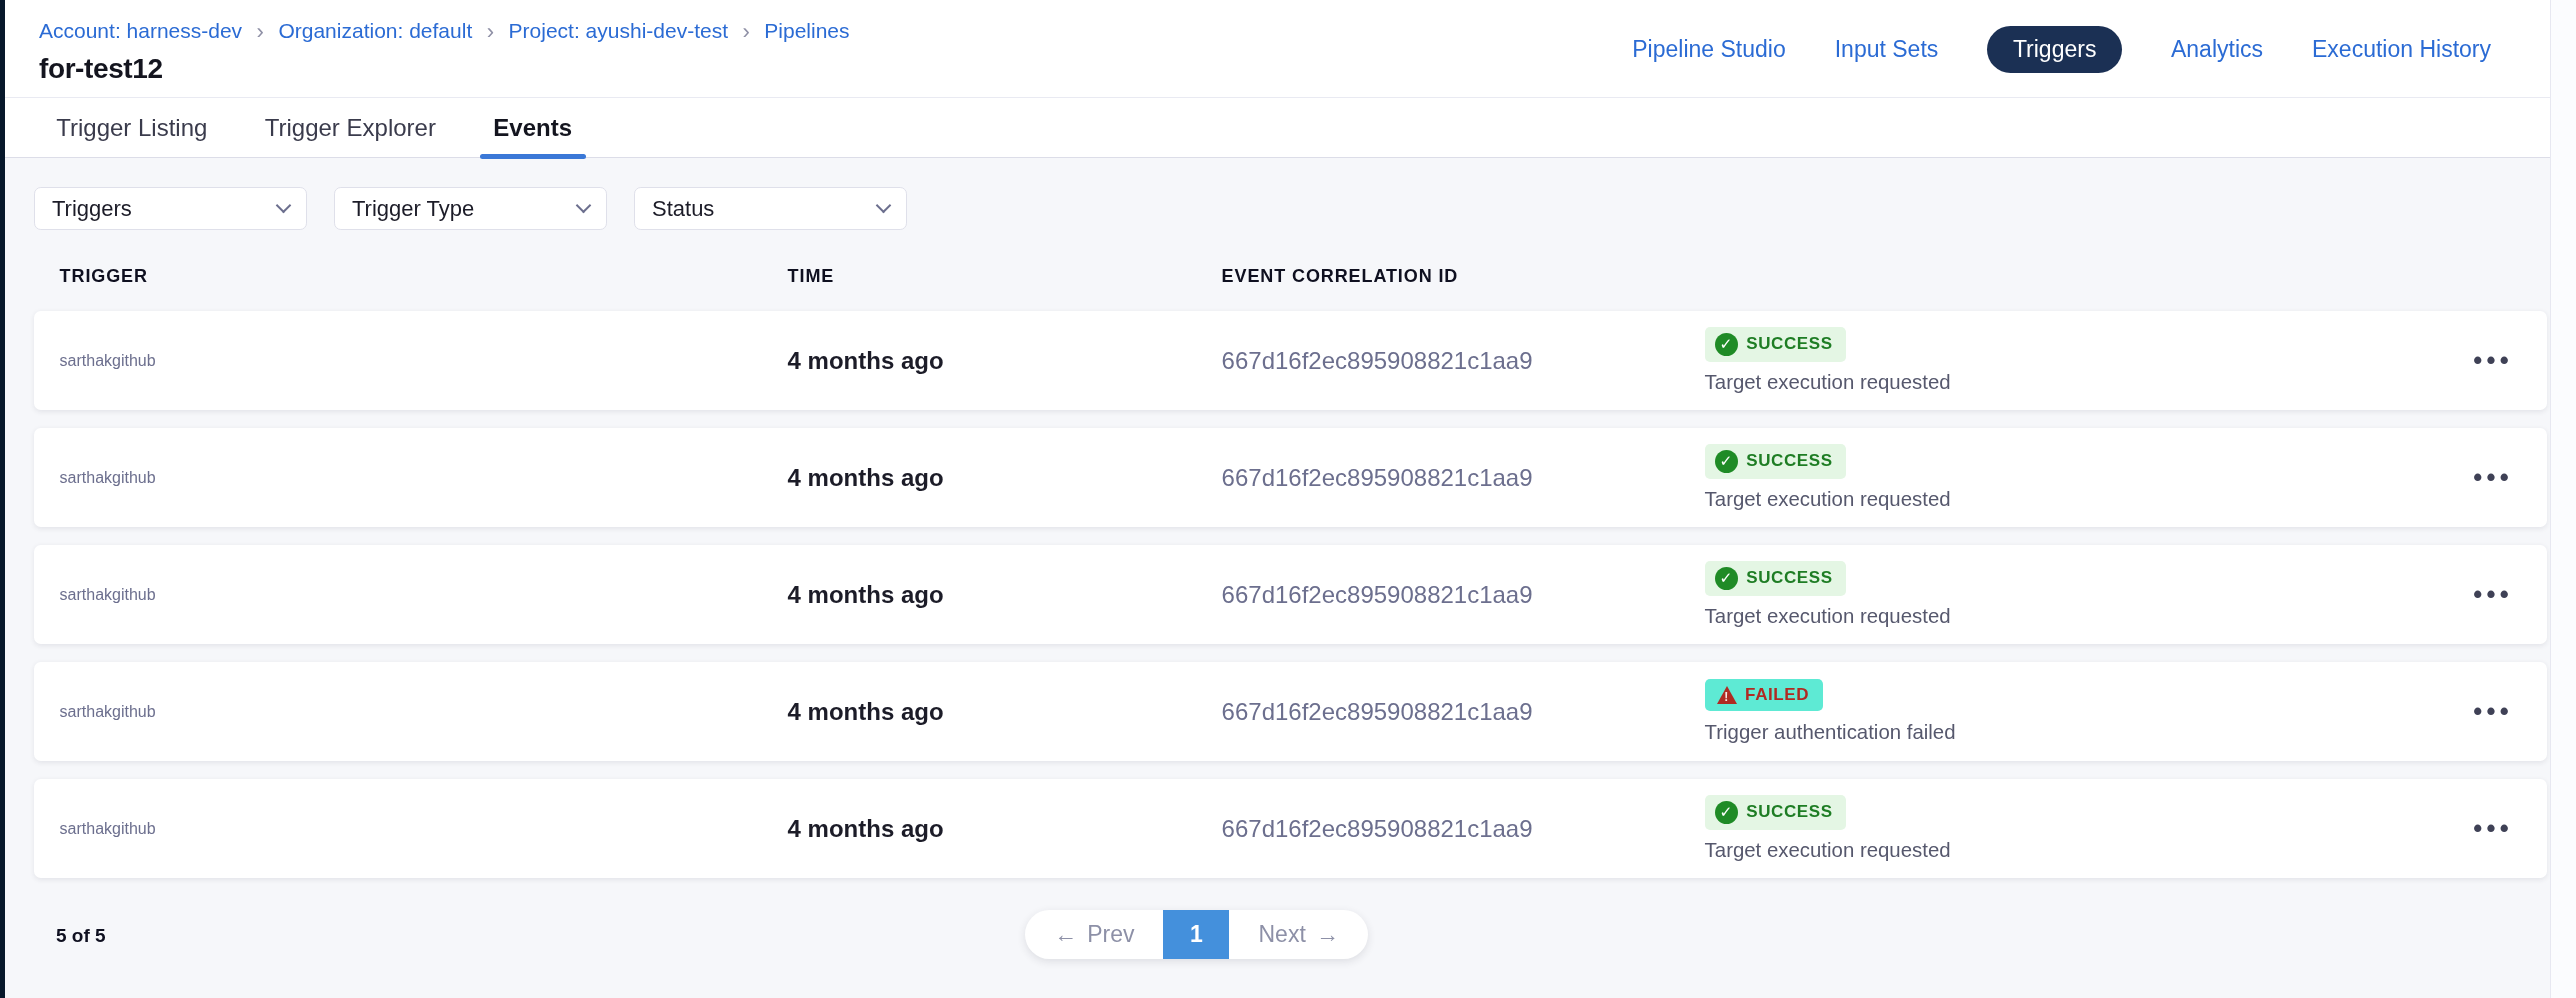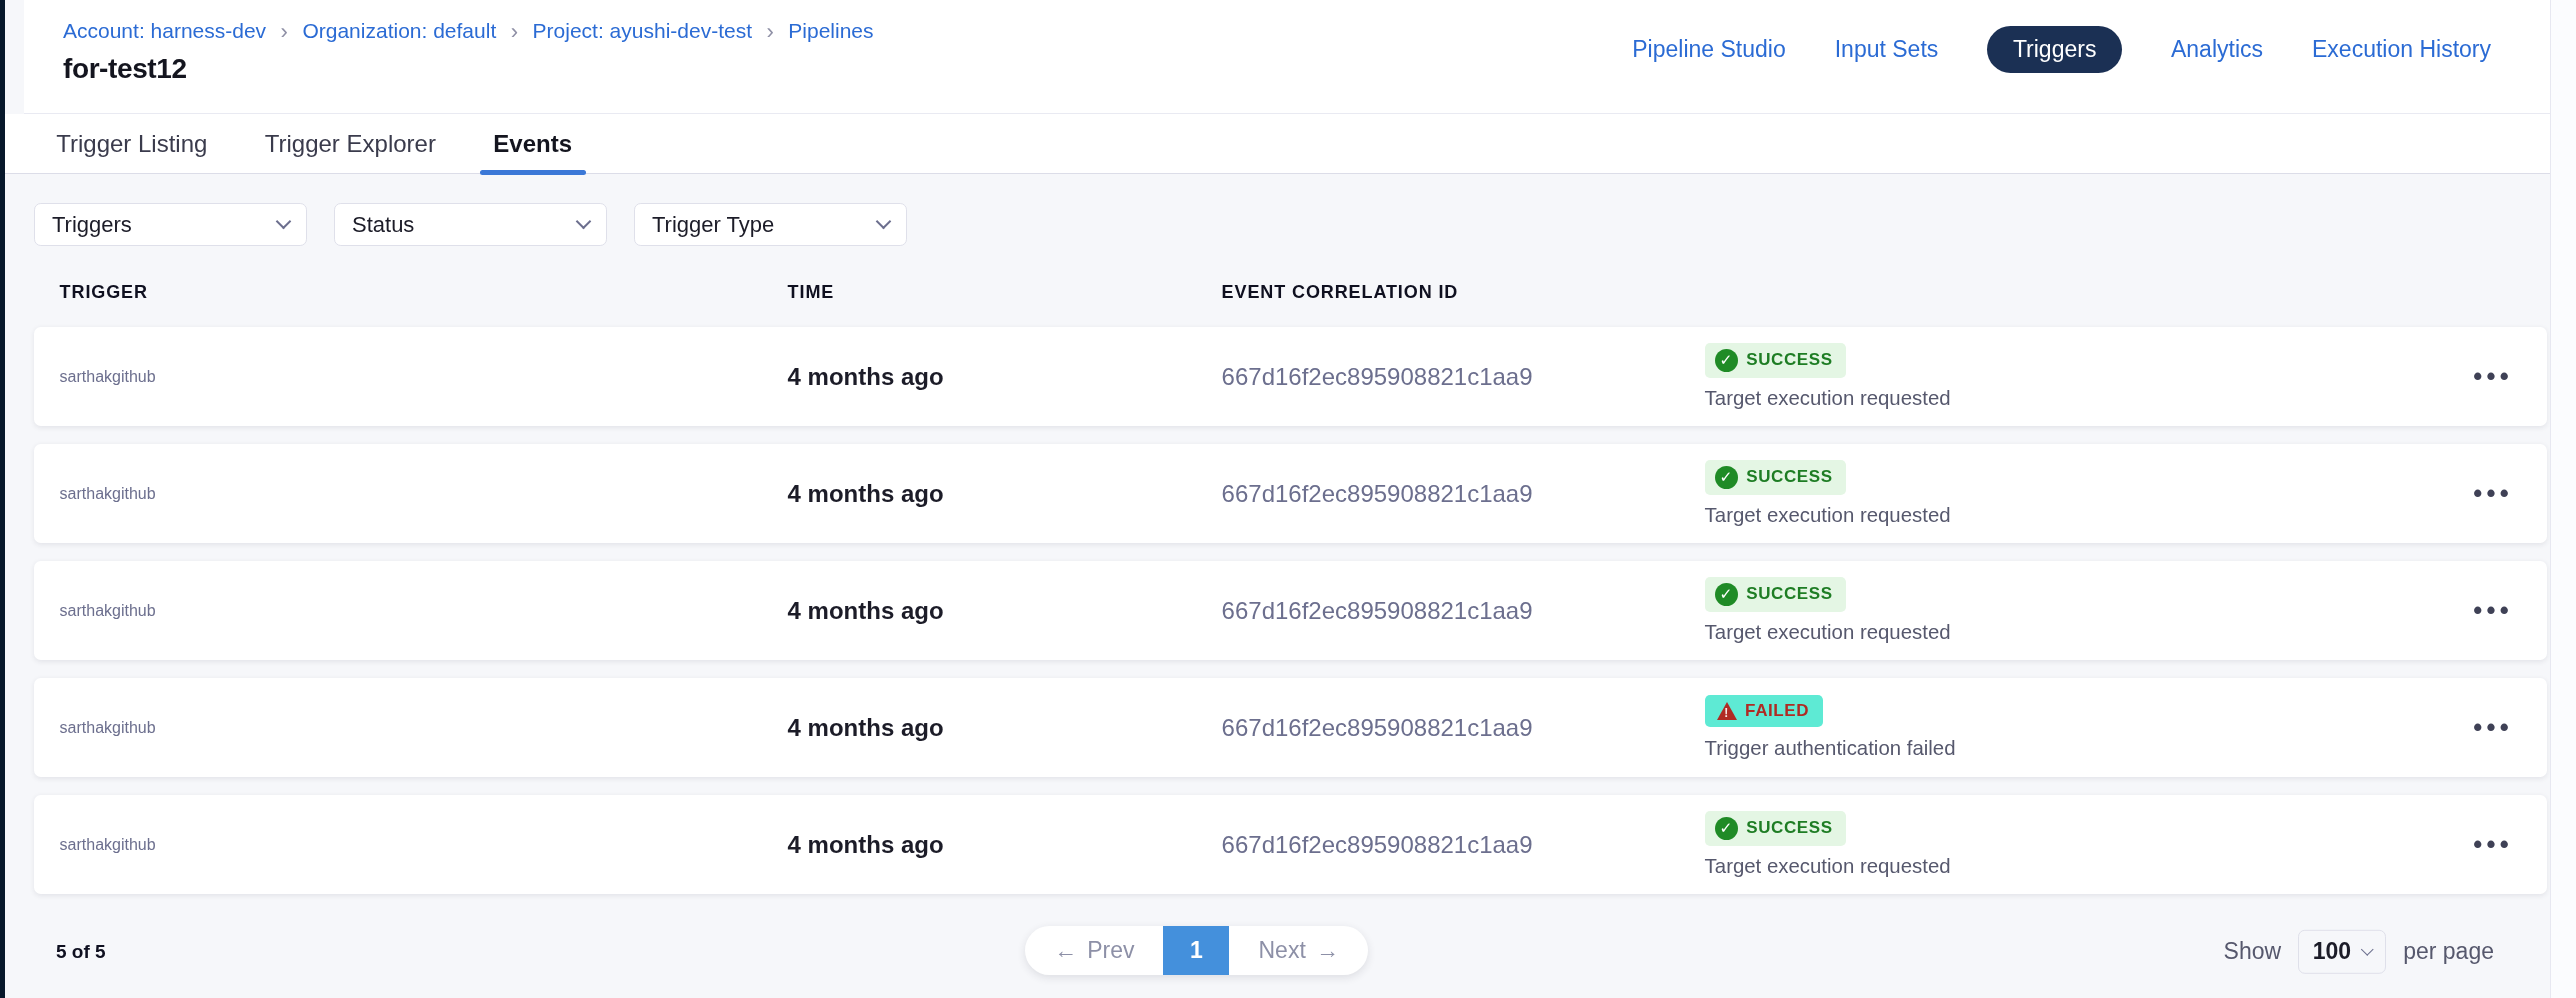--- a/index.html
+++ b/index.html
@@ -10,21 +10,21 @@
     position:relative;
     overflow:hidden;
     color:#1c1c28;
   }
   
   .left-strip { position:absolute; left:0; top:0; bottom:0; width:5.1px; background:#07182b; z-index:20; }
   
   .right-gutter { position:absolute; right:0; top:0; bottom:0; width:25.6px; background:#fbfcfe; border-left:0.9px solid #e7e8f1; z-index:5; }
 
   
-  .header { background:#fff; padding:19px 85px 0 39px; height:114px; border-bottom:0.9px solid #e9eaf2;margin-left:24px; }
+  .header { background:#fff; padding:19px 85px 0 39px; height:98px; border-bottom:0.9px solid #e9eaf2; }
   .header-top { display:flex; justify-content:space-between; align-items:flex-start; }
   .breadcrumb { display:flex; align-items:center; gap:14.5px; font-size:21px; }
   .crumb { color:#2b6bd4; cursor:pointer; }
   .crumb-sep { color:#8f90a6; font-size:22px; line-height:1; padding-top:1.7px; }
   .page-title { font-size:28px; font-weight:700; color:#14151f; letter-spacing:-0.4px; margin-top:10.2px; }
   .top-nav { display:flex; align-items:center; gap:49px; margin-top:6.8px; }
   .nav-link { font-size:23px; font-weight:500; color:#2b6bd4; cursor:pointer; white-space:nowrap; }
   .nav-pill { background:#1b3054; color:#fff; padding:10.2px 25.6px; border-radius:851px; }
 
   
@@ -115,25 +115,25 @@
 </div>
 
 <div class="content">
 
   <div class="filters">
     <div class="select-box">
       <span>Triggers</span>
       <span class="chevron"></span>
     </div>
     <div class="select-box">
+      <span>Trigger Type</span>
+      <span class="chevron"></span>
+    </div>
+    <div class="select-box">
       <span>Status</span>
-      <span class="chevron"></span>
-    </div>
-    <div class="select-box">
-      <span>Trigger Type</span>
       <span class="chevron"></span>
     </div>
   </div>
 
   <div class="grid-cols table-head">
     <span>TRIGGER</span>
     <span>TIME</span>
     <span>EVENT CORRELATION ID</span>
     <span></span>
   </div>
@@ -220,24 +220,16 @@
         <span>←</span>
         <span>Prev</span>
       </span>
       <span class="pager-page">1</span>
       <span class="pager-btn">
         <span>Next</span>
         <span>→</span>
       </span>
     </div>
 
-    <div class="page-size">
-      <span>Show</span>
-      <span class="size-select">
-        <span>100</span>
-        <span class="chevron small"></span>
-      </span>
-      <span>per page</span>
-    </div>
   </div>
 
 </div>
 
 
 </body></html>

